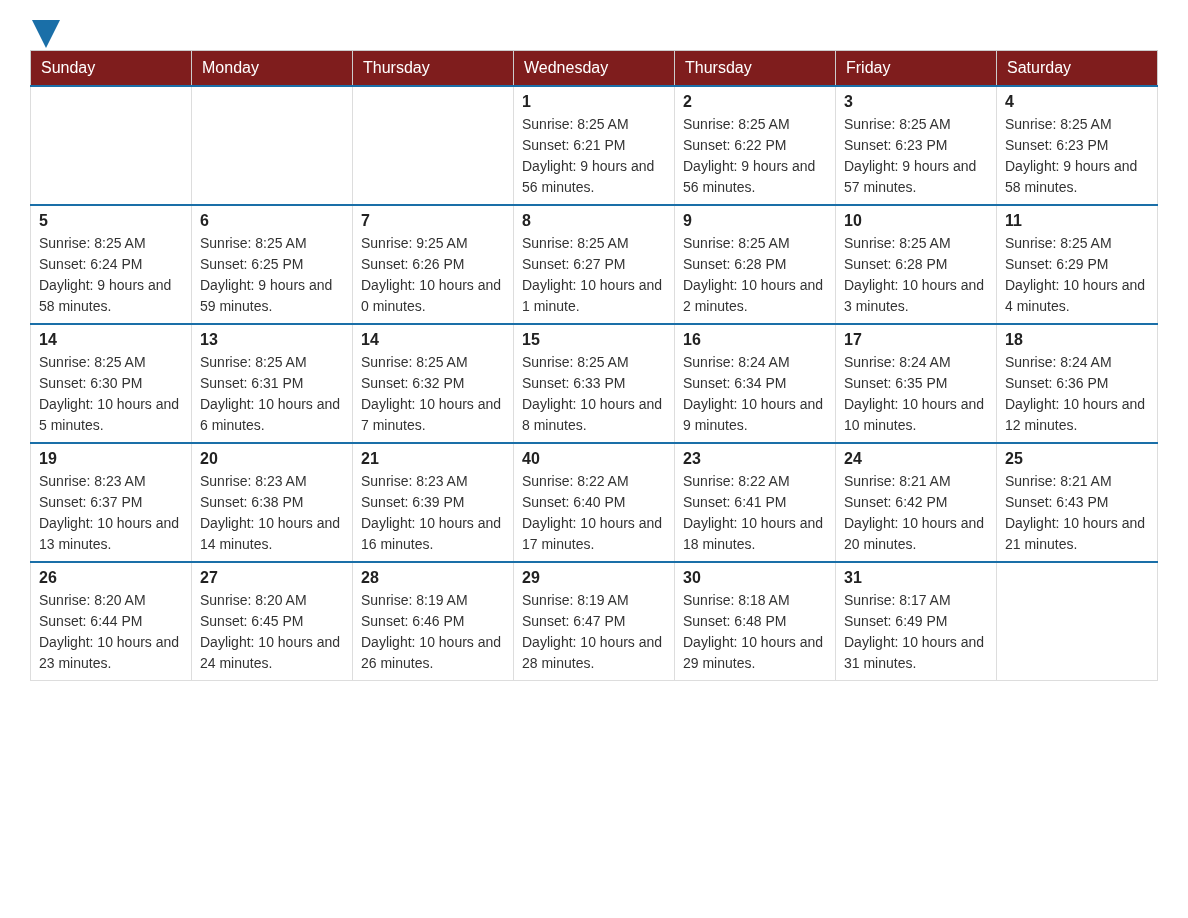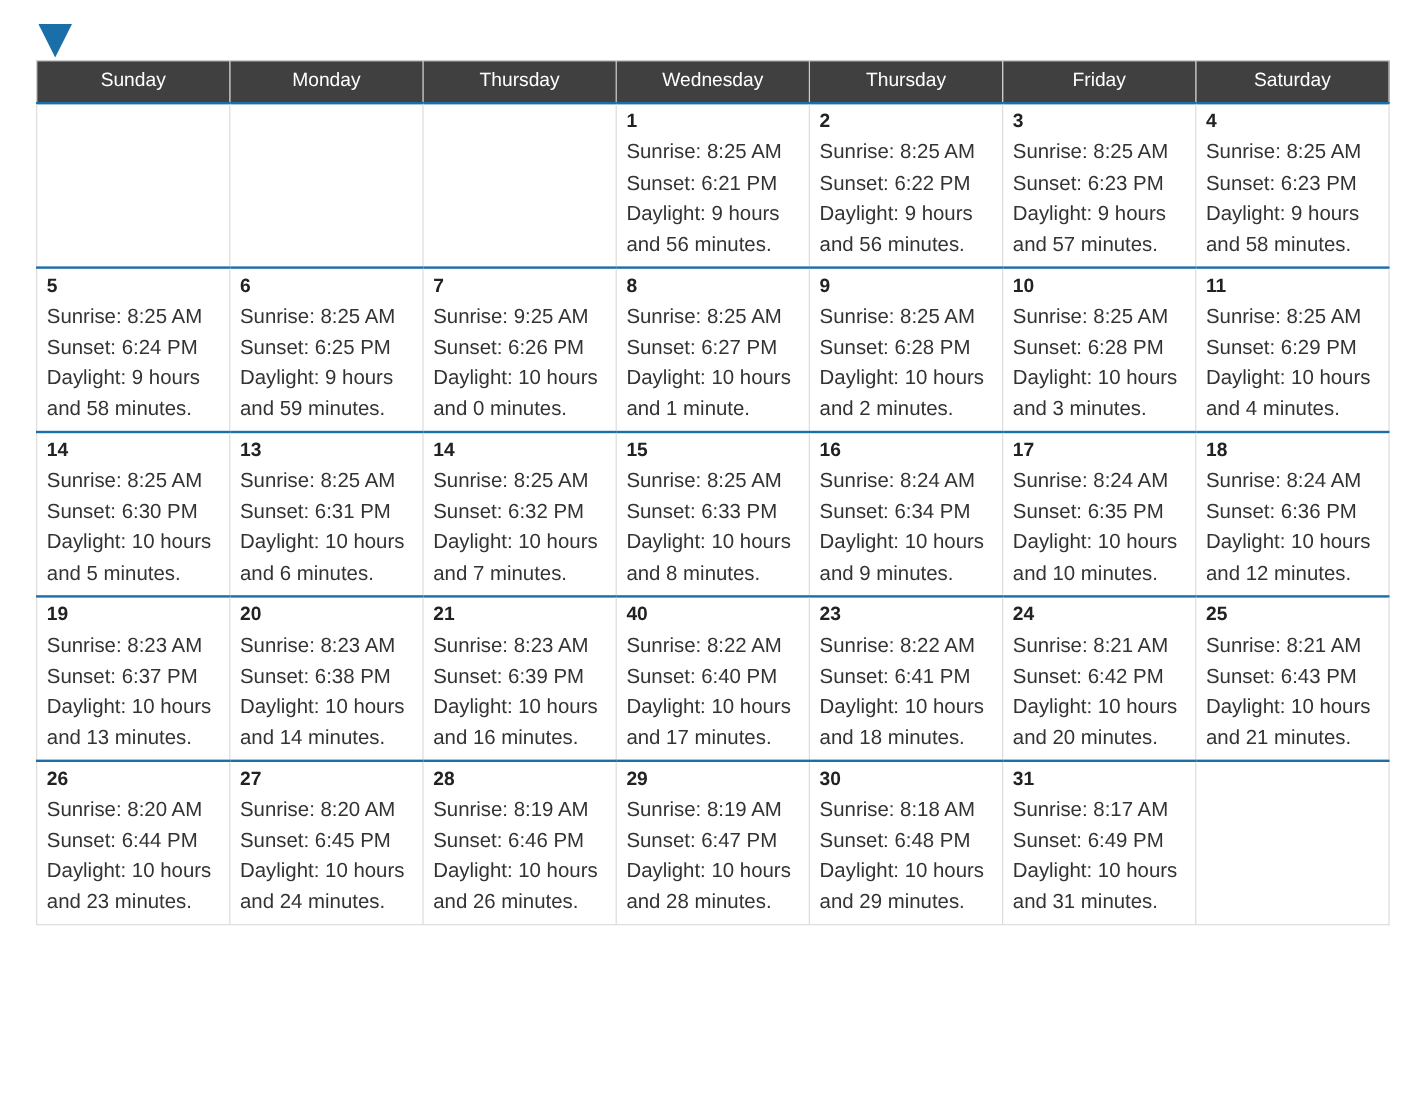--- a/index.html
+++ b/index.html
@@ -49,46 +49,46 @@
       font-size: 22px;
       color: #555;
       margin-top: 4px;
     }
     .calendar {
       width: 100%;
       border-collapse: collapse;
       margin-top: 10px;
     }
     .calendar th {
-      background-color: #404040;
+      background-color: #7f1d1d;
       color: #fff;
       font-size: 16px;
       font-weight: normal;
       padding: 8px 10px;
-      text-align: center;
+      text-align: left;
       border: 1px solid #ccc;
     }
     .calendar td {
       vertical-align: top;
       padding: 6px 8px;
       border: 1px solid #ddd;
       width: 14.28%;
       min-height: 100px;
       font-size: 13px;
       color: #333;
     }
     .day-number {
       font-size: 16px;
       font-weight: bold;
       color: #222;
       display: block;
       margin-bottom: 3px;
     }
     .day-info {
-      font-size: 17px;
+      font-size: 14px;
       color: #333;
       line-height: 1.5;
     }
     .calendar tr td {
       border-top: 2px solid #1a6fa8;
     }
     .calendar tbody tr:first-child td {
       border-top: 2px solid #1a6fa8;
     }
     .empty-cell {

